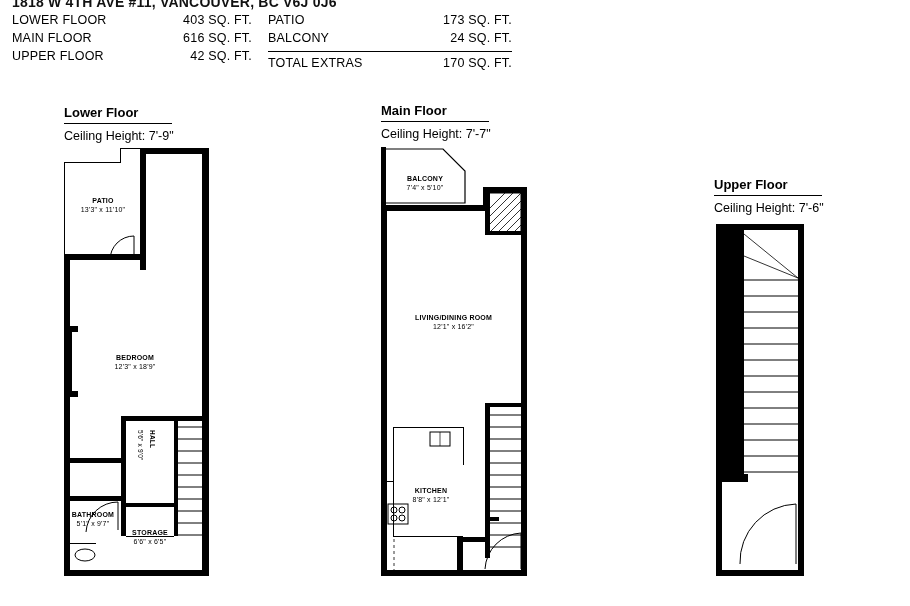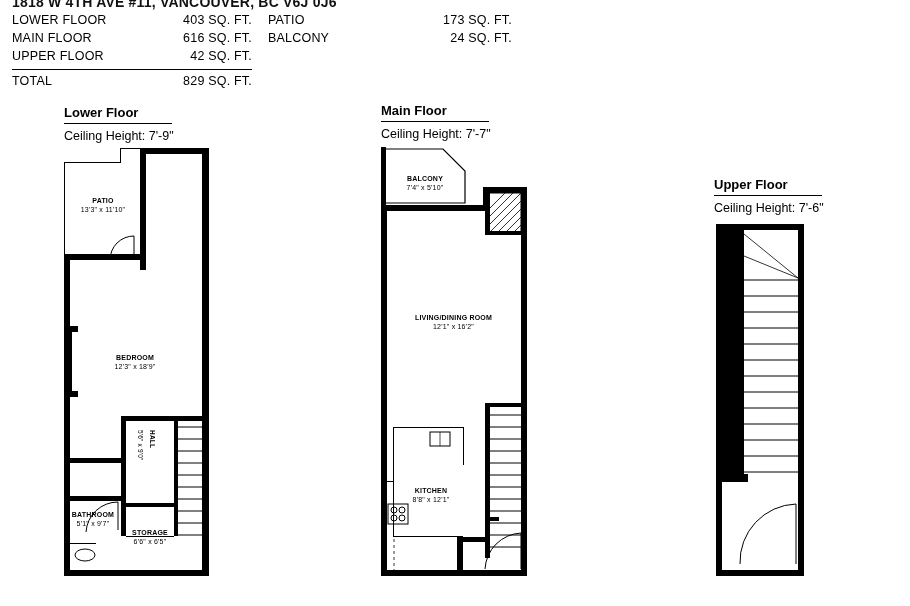--- a/index.html
+++ b/index.html
@@ -103,34 +103,34 @@
     <span class="val">403 SQ. FT.</span>
   </div>
   <div class="sum-row">
     <span class="lbl">MAIN FLOOR</span>
     <span class="val">616 SQ. FT.</span>
   </div>
   <div class="sum-row">
     <span class="lbl">UPPER FLOOR</span>
     <span class="val">42 SQ. FT.</span>
   </div>
-  <div class="sum-row sum-total">
-    <span class="lbl">TOTAL</span>
-    <span class="val">829 SQ. FT.</span>
-  </div>
 </div>
 
 <div class="summary right">
   <div class="sum-row">
     <span class="lbl">PATIO</span>
     <span class="val">173 SQ. FT.</span>
   </div>
   <div class="sum-row">
     <span class="lbl">BALCONY</span>
     <span class="val">24 SQ. FT.</span>
+  </div>
+  <div class="sum-row sum-total">
+    <span class="lbl">TOTAL EXTRAS</span>
+    <span class="val">170 SQ. FT.</span>
   </div>
 </div>
 
 <div class="floor-head" style="left:64px; top:105px;">
   <div class="floor-title">Lower Floor</div>
   <div class="ceiling">Ceiling Height: 7'-9"</div>
 </div>
 
 <div class="plan" style="left:64px; top:148px; width:150px; height:428px;">
 

